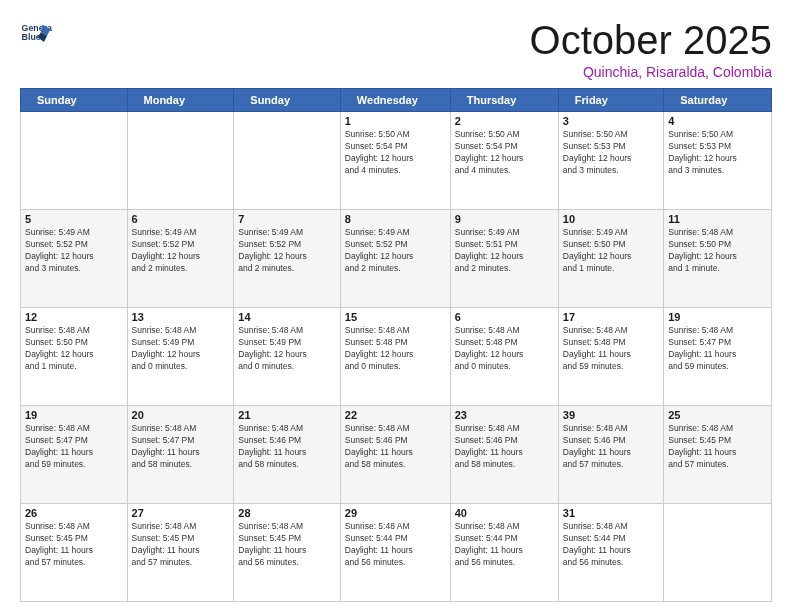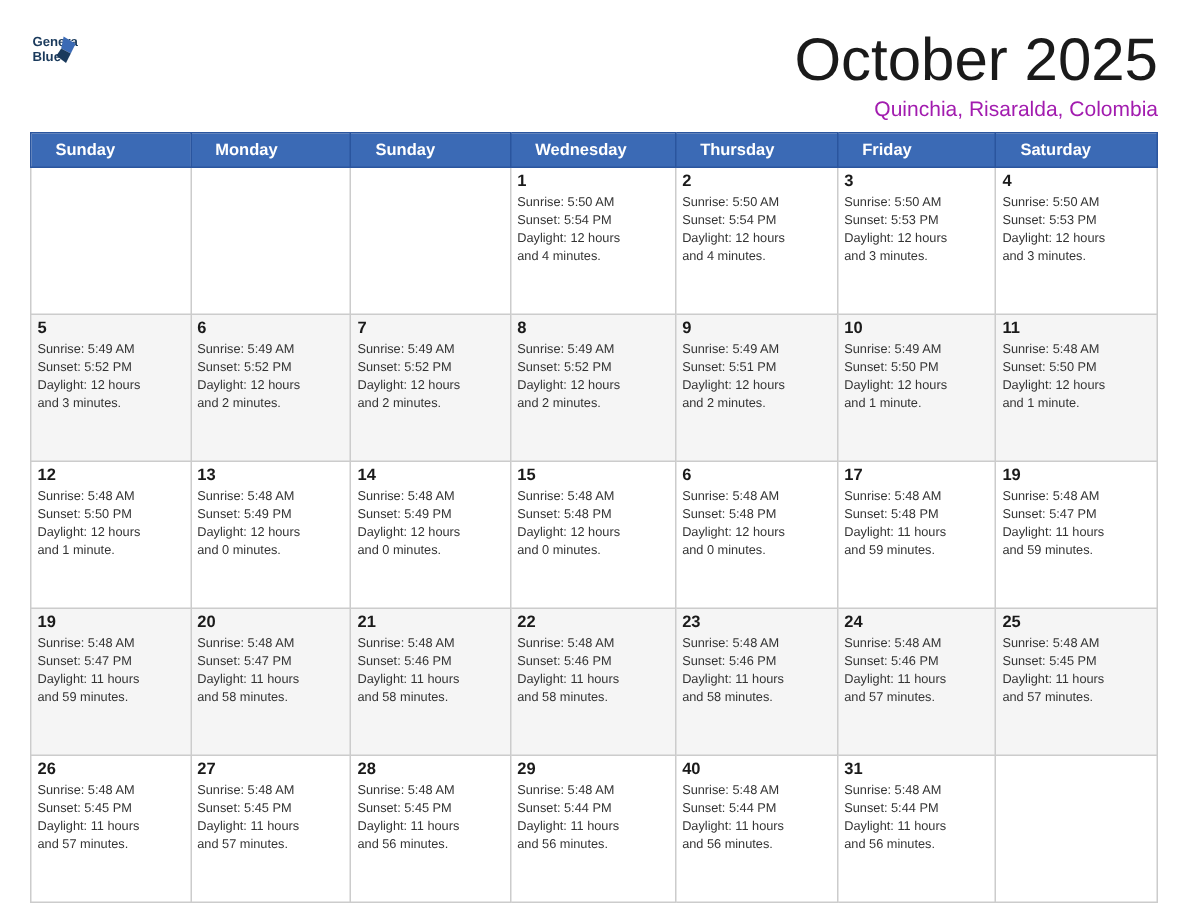--- a/index.html
+++ b/index.html
@@ -217,21 +217,21 @@
           </td>
           <td>
             <span class="day-number">22</span>
             <div class="day-info">Sunrise: 5:48 AM<br>Sunset: 5:46 PM<br>Daylight: 11 hours<br>and 58 minutes.</div>
           </td>
           <td>
             <span class="day-number">23</span>
             <div class="day-info">Sunrise: 5:48 AM<br>Sunset: 5:46 PM<br>Daylight: 11 hours<br>and 58 minutes.</div>
           </td>
           <td>
-            <span class="day-number">24</span>
+            <span class="day-number">39</span>
             <div class="day-info">Sunrise: 5:48 AM<br>Sunset: 5:46 PM<br>Daylight: 11 hours<br>and 57 minutes.</div>
           </td>
           <td>
             <span class="day-number">25</span>
             <div class="day-info">Sunrise: 5:48 AM<br>Sunset: 5:45 PM<br>Daylight: 11 hours<br>and 57 minutes.</div>
           </td>
         </tr>
         <tr>
           <td>
             <span class="day-number">26</span>

